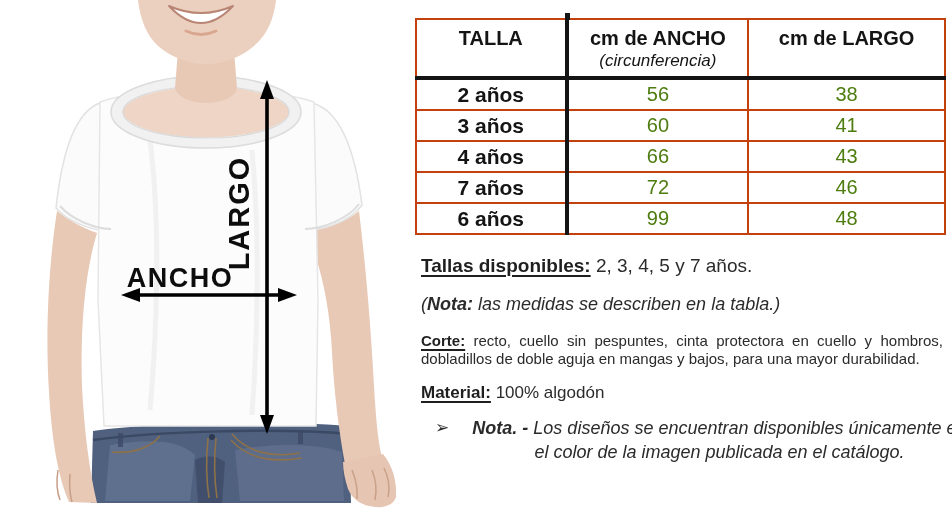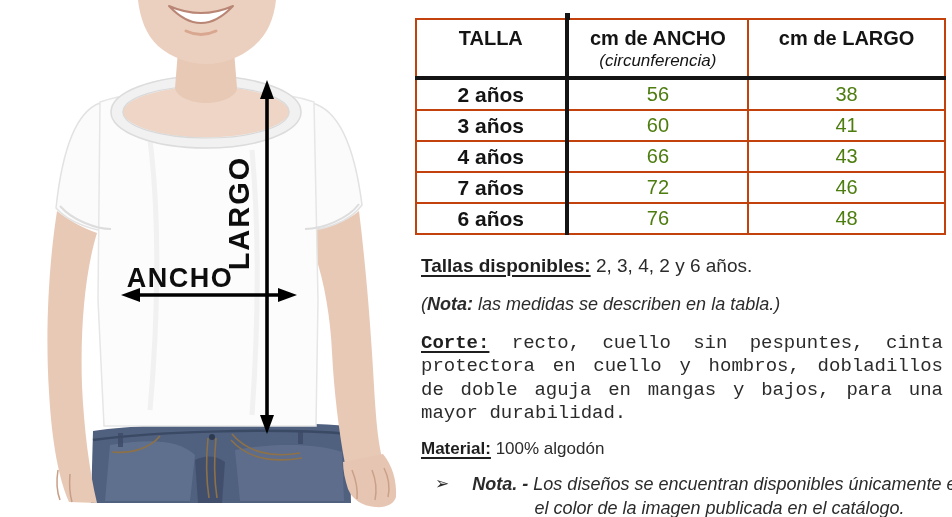--- a/index.html
+++ b/index.html
@@ -35,21 +35,21 @@
     display:block;font-weight:normal;font-style:italic;font-size:17px;margin-top:1px;
   }
   table.size tbody td{height:29px;font-size:20px;color:#4d7c0f;}
   table.size tbody td.col-talla{font-weight:bold;font-size:21px;color:#141414;}
 
   
   .lbl{font-weight:bold;text-decoration:underline;text-decoration-thickness:2px;text-underline-offset:3px;color:#1f1f1f;text-align:center;}
   .p-tallas{margin:20px 0 0 6px;font-size:19px;}
   .p-nota{margin:17px 0 0 6px;font-size:18px;font-style:italic;}
   .p-nota .bi{font-weight:bold;}
-  .p-corte{margin:17px 0 8px 6px;font-size:19px;line-height:1.23;text-align:justify;width:522px;font-family:Liberation Mono, monospace;}
+  .p-corte{margin:17px 0 8px 6px;font-size:15px;line-height:1.23;text-align:justify;width:522px;}
   .p-material{margin:14px 0 0 6px;font-size:17px;}
   .p-bullet{
     margin:14px 0 0 18px;width:505px;position:relative;
     padding-left:34px;font-size:18px;font-style:italic;text-align:center;line-height:1.32;
   }
   .p-bullet .bullet{position:absolute;left:2px;top:0;font-style:normal;font-size:17px;}
   .p-bullet .bi{font-weight:bold;}
 </style>
 </head>
 <body>
@@ -159,29 +159,29 @@
           <td>66</td>
           <td>43</td>
         </tr>
         <tr>
           <td class="col-talla">7 años</td>
           <td>72</td>
           <td>46</td>
         </tr>
         <tr>
           <td class="col-talla">6 años</td>
-          <td>76</td>
+          <td>99</td>
           <td>48</td>
         </tr>
       </tbody>
     </table>
   </div>
 
   <p class="p-tallas">
-    <span class="lbl">Tallas disponibles:</span><span> 2, 3, 4, 2 y 6 años.</span>
+    <span class="lbl">Tallas disponibles:</span><span> 2, 3, 4, 5 y 7 años.</span>
   </p>
 
   <p class="p-nota">
     <span>(</span><span class="bi">Nota:</span><span> las medidas se describen en la tabla.)</span>
   </p>
 
   <p class="p-corte">
     <span class="lbl">Corte:</span><span> recto, cuello sin pespuntes, cinta protectora en cuello y hombros, dobladillos de doble aguja en mangas y bajos, para una mayor durabilidad.</span>
   </p>
 

